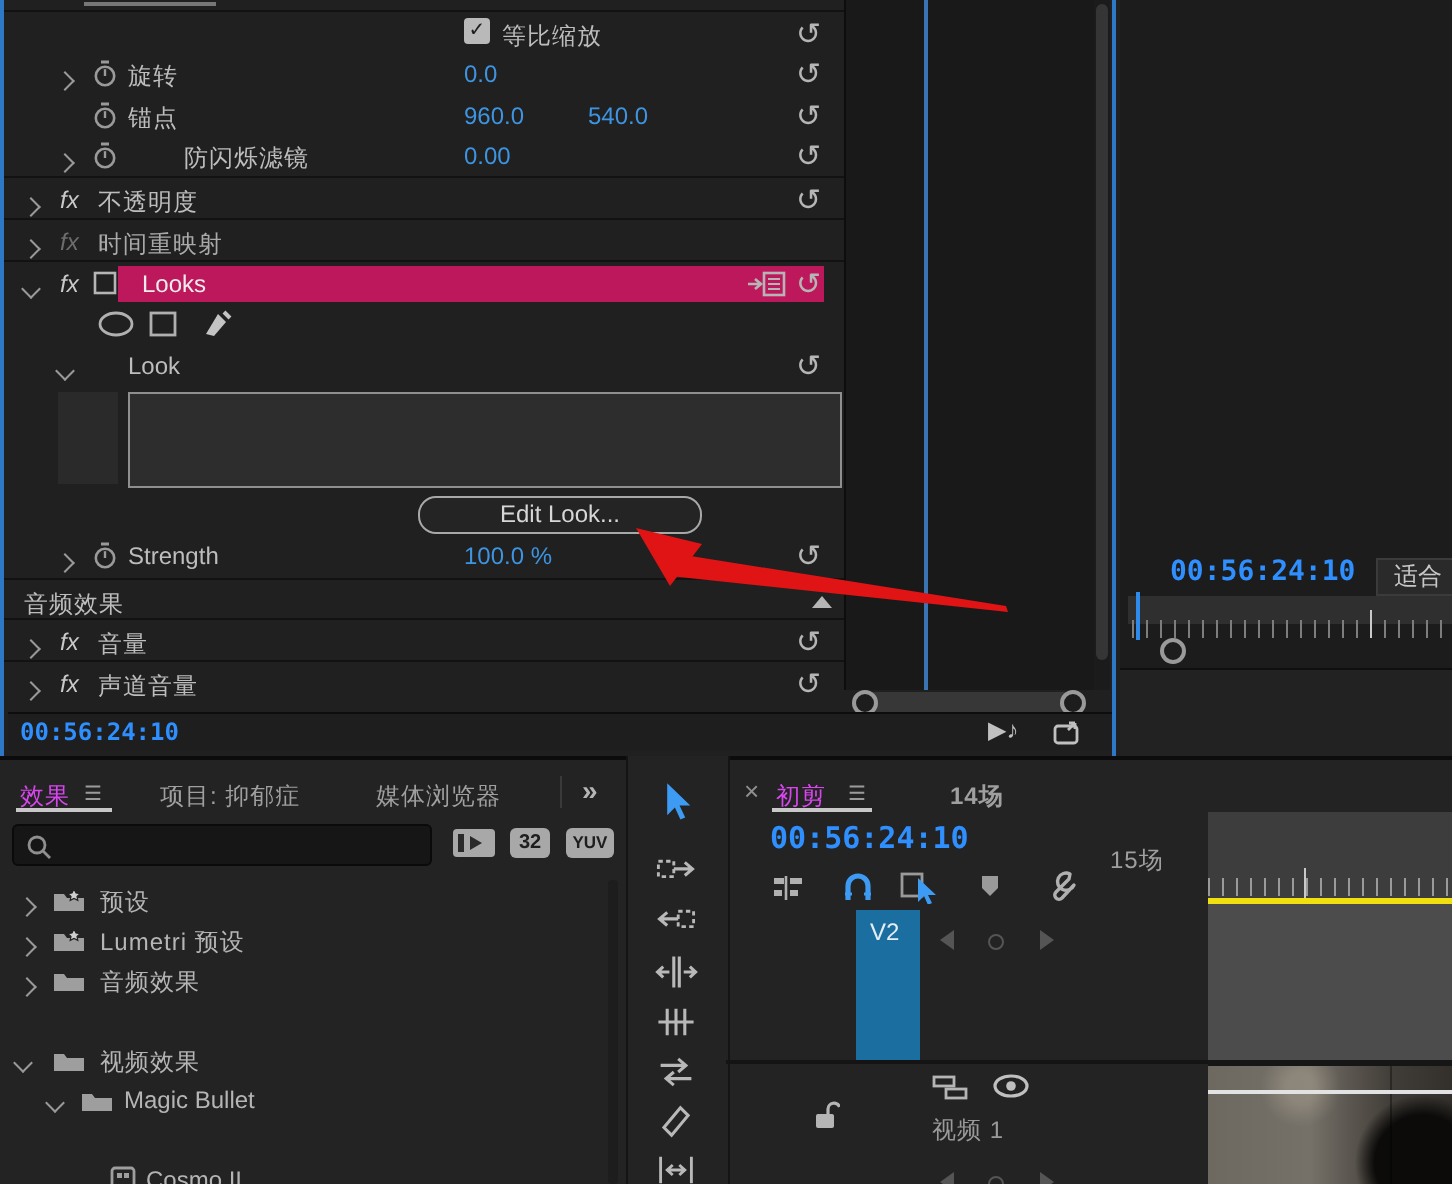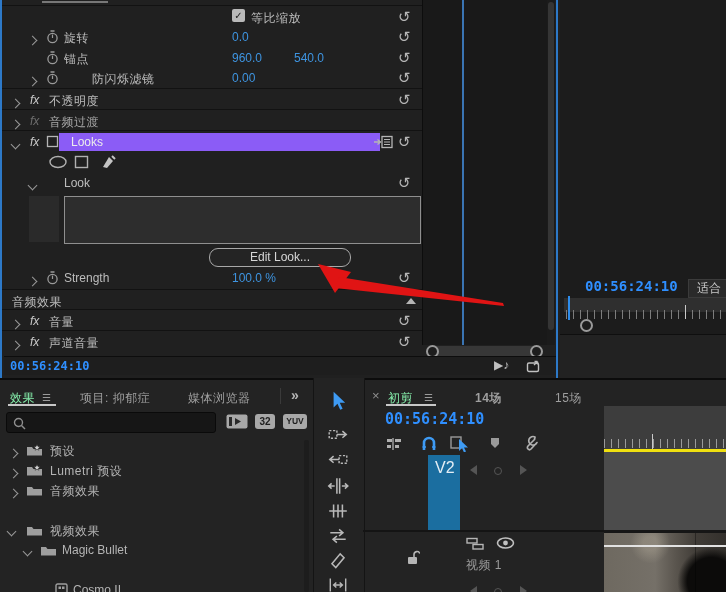--- a/index.html
+++ b/index.html
@@ -25,49 +25,49 @@
   .sw{position:absolute;top:3px;}
   .cjk{letter-spacing:.5px;}
   #kf-area{left:420px;top:0;width:125px;height:345px;background:#191919;border-left:1px solid #0d0d0d;}
   #kf-playhead{left:460px;top:0;width:2px;height:345px;background:#3a74b3;}
   #ec-vscroll{left:545px;top:0;width:8px;height:345px;background:#1b1b1b;}
   #ec-vthumb{left:546px;top:2px;width:6px;height:328px;background:#353535;border-radius:3px;}
   #ec-hscroll{left:425px;top:346px;width:115px;height:10px;background:#373737;border-radius:5px;}
   .scroll-knob{position:absolute;width:9px;height:9px;border:2px solid #9a9a9a;border-radius:50%;background:#1d1d1d;}
   #ec-bottom{left:2px;top:356px;width:554px;height:18px;background:#1e1e1e;border-top:1px solid #0d0d0d;}
   .tc{font-family:"DejaVu Sans Mono","Liberation Mono",monospace;font-weight:700;color:#2f8fff;}
-  #looks-bar{position:absolute;left:55px;top:1px;width:321px;height:18px;background:#8b5cf6;}
+  #looks-bar{position:absolute;left:55px;top:1px;width:353px;height:18px;background:#be185d;}
   #looks-bar span{position:absolute;left:12px;top:2px;color:#ececec;}
   #look-preview-strip{left:27px;top:196px;width:30px;height:46px;background:#2a2a2a;}
   #look-preview{left:62px;top:196px;width:355px;height:46px;background:#2d2d2d;border:1px solid #8f8f8f;}
   #edit-look{left:207px;top:248px;width:140px;height:17px;border:1px solid #a8a8a8;border-radius:9px;
              background:#242424;text-align:center;line-height:16px;color:#d6d6d6;cursor:pointer;}
   .uparrow{width:0;height:0;border-left:5px solid transparent;border-right:5px solid transparent;border-bottom:6px solid #b5b5b5;}
   
   #pm{left:560px;top:0;width:166px;height:378px;background:#1c1c1c;}
   #pm-sep{left:560px;top:334px;width:166px;height:1px;background:#0f0f0f;}
   #pm-bottom{left:560px;top:335px;width:166px;height:43px;background:#222;}
   #pm-ruler-ticks{left:566px;top:310px;width:160px;height:9px;
     background:repeating-linear-gradient(90deg,#7d7d7d 0 1px,transparent 1px 7px);}
   #fit-chip{left:688px;top:279px;width:40px;height:17px;background:#2a2a2a;border:1px solid #3b3b3b;
             text-align:center;line-height:16px;color:#c8c8c8;}
   
   #bottom{left:0;top:378px;width:726px;height:214px;background:#232323;border-top:2px solid #0c0c0c;}
   .tab{position:absolute;top:390px;color:#9f9f9f;cursor:pointer;}
-  .tab.active{color:#86efac;}
+  .tab.active{color:#d946ef;}
   .menu-ic{position:absolute;top:392px;color:#9a9a9a;font-size:10px;letter-spacing:0;}
   #fx-search{left:6px;top:412px;width:208px;height:19px;background:#161616;border:1px solid #0a0a0a;border-radius:3px;}
   .badge{position:absolute;top:414px;height:15px;background:#a8a8a8;border-radius:3px;color:#1e1e1e;
          font-weight:700;text-align:center;cursor:pointer;}
   .tree-row{position:absolute;left:0;width:300px;height:20px;cursor:pointer;}
   .tree-row .lbl{position:absolute;top:3px;color:#b5b5b5;}
   #tools{left:313px;top:378px;width:50px;height:214px;background:#232323;border-left:1px solid #141414;border-right:1px solid #141414;}
   .tool{position:absolute;left:327px;width:22px;height:22px;cursor:pointer;}
   
-  .trackblue{position:absolute;left:428px;width:32px;background:#1b6ea0;color:#e4eef5;font-size:16px;}
+  .trackblue{position:absolute;left:428px;width:32px;background:#1b6ea0;color:#e4eef5;font-size:12px;}
   #tl-ruler{left:604px;top:406px;width:122px;height:43px;background:#3d3d3d;}
   #tl-ruler-ticks{position:absolute;left:0;bottom:1px;width:122px;height:9px;
     background:repeating-linear-gradient(90deg,#9a9a9a 0 1px,transparent 1px 7px);}
   #render-bar{left:604px;top:449px;width:122px;height:3px;background:#f0e010;}
   #v2-clip{left:604px;top:452px;width:122px;height:78px;background:#4c4c4c;}
   #v1-clip{left:604px;top:533px;width:122px;height:59px;
     background:
       radial-gradient(circle at 88% 82%, #0c0b0a 0 24px, rgba(12,11,10,0) 34px),
       radial-gradient(circle at 38% 18%, rgba(205,195,175,.28) 0 7px, rgba(205,195,175,0) 20px),
       linear-gradient(90deg,#6e6960 0%,#757068 42%,#5b564f 58%,#403c37 76%,#33302c 100%);}
@@ -137,21 +137,21 @@
       <span class="fx" style="left:26px;">fx</span>
       <span class="lbl cjk" style="left:45px;">不透明度</span>
       <span class="reset">↺</span>
     </div>
 
     <div class="sep" style="top:109px;"></div>
 
     <div class="ec-row" style="top:111px;">
       <span class="chevbox" style="left:8px;"><span class="chev r"></span></span>
       <span class="fx dim" style="left:26px;">fx</span>
-      <span class="lbl cjk" style="left:45px;color:#a9a9a9;">音频过渡</span>
+      <span class="lbl cjk" style="left:45px;color:#a9a9a9;">时间重映射</span>
     </div>
 
     <div class="sep" style="top:130px;"></div>
 
     <div class="ec-row" style="top:132px;">
       <span class="chevbox" style="left:8px;top:5px;"><span class="chev d"></span></span>
       <span class="fx" style="left:26px;">fx</span>
       <svg class="abs" style="left:42px;top:3px;" width="16" height="13">
           <rect x="1.5" y="1.5" width="10" height="10" fill="none" stroke="#b5b5b5" stroke-width="1.3"></rect>
           <path d="M13 4 L16 6.5 L13 9 Z" fill="#b5b5b5"></path>
@@ -356,21 +356,21 @@
     </svg>
   <svg class="tool" style="top:574px;" viewBox="0 0 20 20">
       <path d="M3 4 V16 M17 4 V16 M6.5 10 H13.5 M8.5 7.7 L6 10 L8.5 12.3 M11.5 7.7 L14 10 L11.5 12.3" stroke="#b8b8b8" stroke-width="1.3" fill="none"></path>
     </svg>
 
   <span class="abs" style="left:372px;top:388px;color:#8f8f8f;font-size:13px;cursor:pointer;">×</span>
   <span class="tab active cjk abs" style="left:388px;">初剪</span>
   <span class="menu-ic abs" style="left:424px;">☰</span>
   <div class="abs" style="left:386px;top:404px;width:50px;height:2px;background:#c8c8c8;"></div>
   <span class="tab cjk abs" style="left:475px;font-weight:bold;">14场</span>
-  <span class="tab cjk abs" style="left:555px;">15场</span>
+  <span class="tab cjk abs" style="left:555px;margin-top:32px;">15场</span>
 
   <span class="tc abs" style="left:385px;top:410px;font-size:15px;">00:56:24:10</span>
 
   <svg class="abs" style="left:385px;top:436px;" width="18" height="16">
       <path d="M8 2 V14" stroke="#b0b0b0" stroke-width="1.3"></path>
       <rect x="2" y="3" width="5" height="3" fill="#b0b0b0"></rect>
       <rect x="10" y="3" width="6" height="3" fill="#b0b0b0"></rect>
       <rect x="2" y="9" width="4" height="3" fill="#b0b0b0"></rect>
       <rect x="10" y="9" width="4" height="3" fill="#b0b0b0"></rect>
     </svg>

